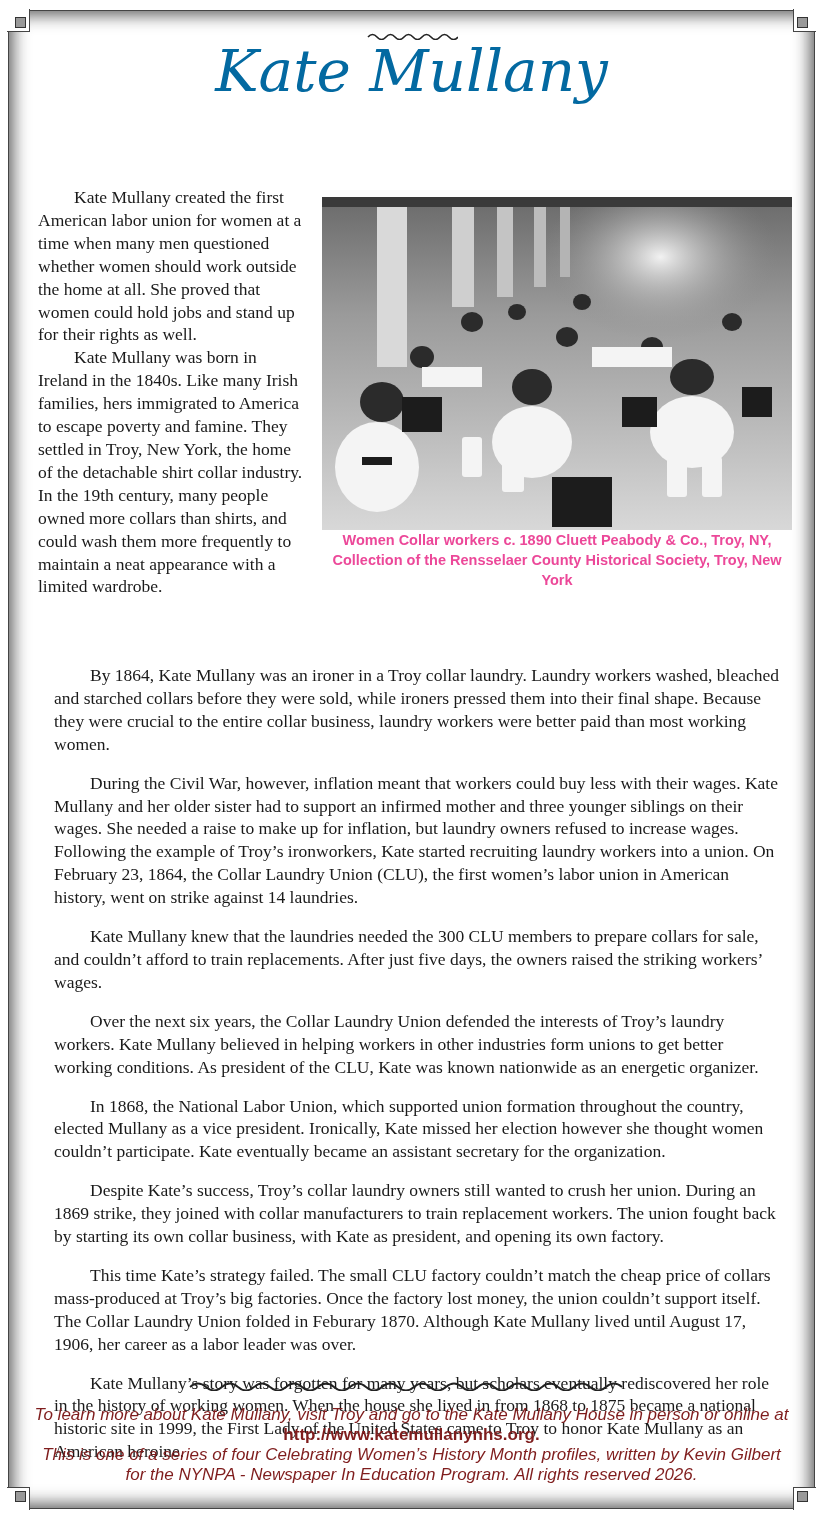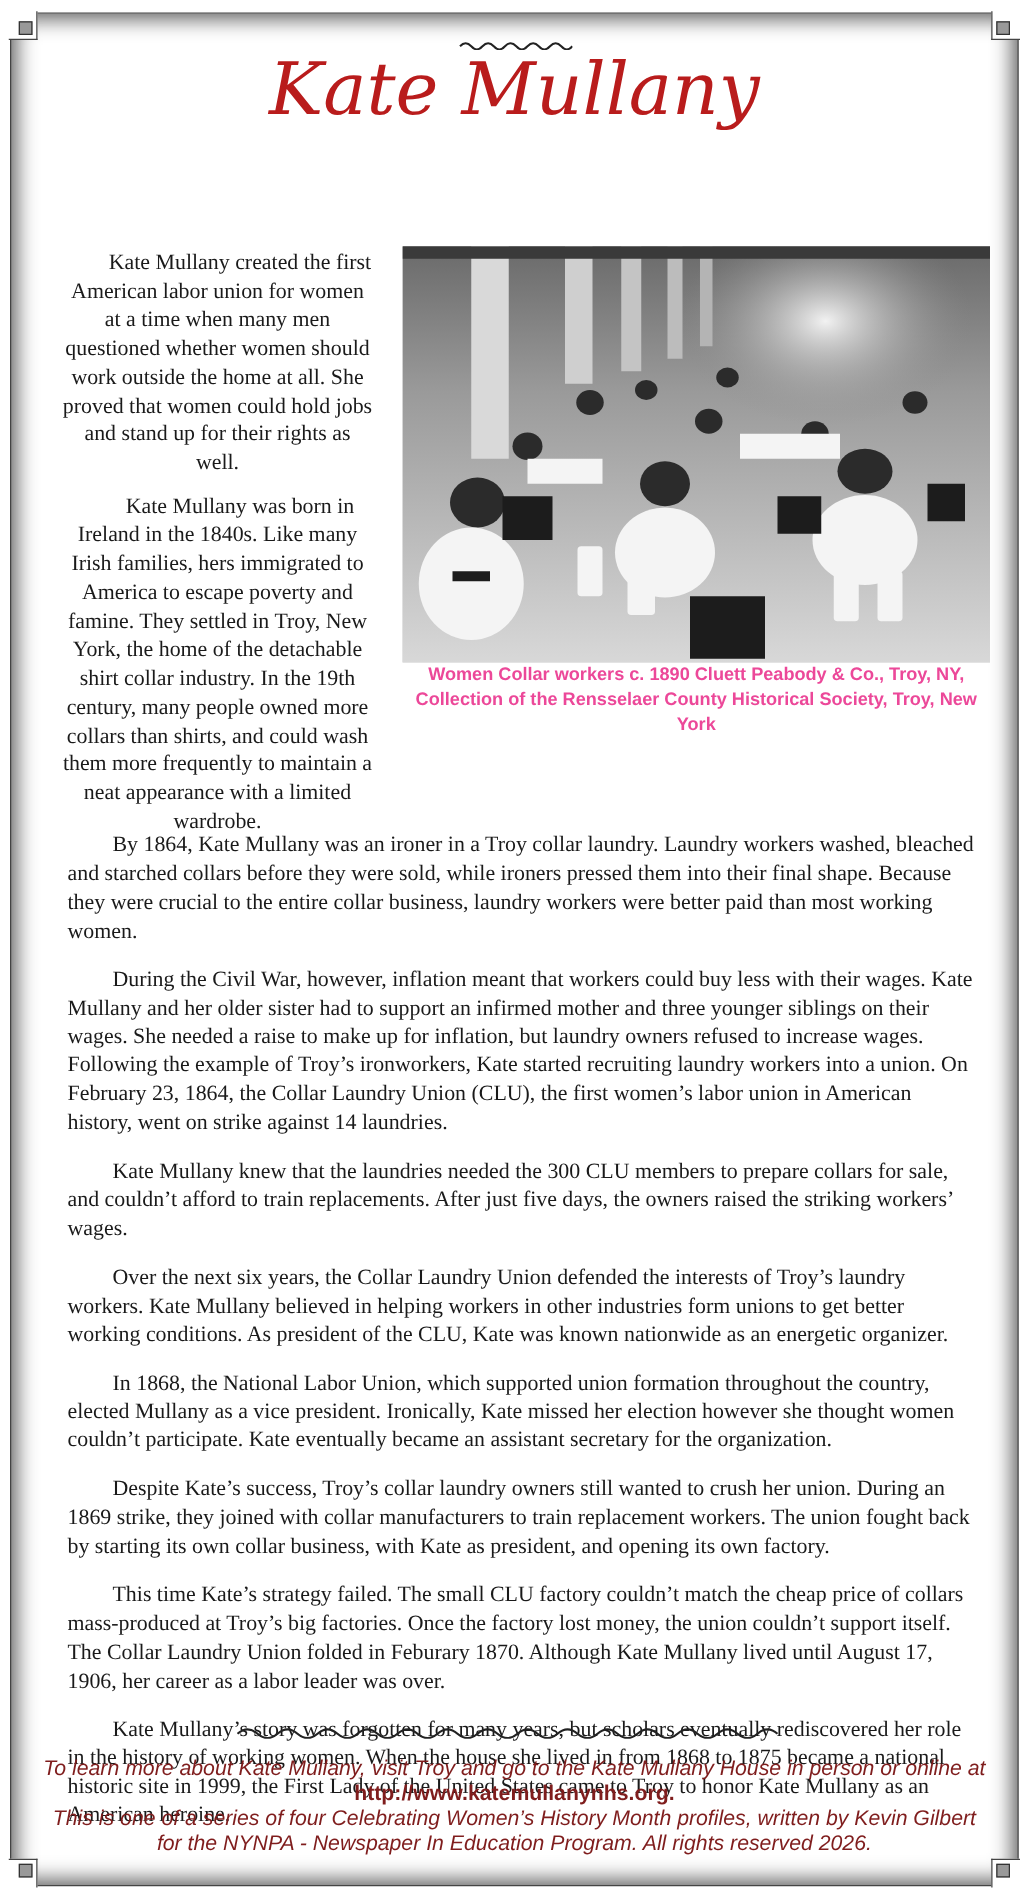--- a/index.html
+++ b/index.html
@@ -18,25 +18,25 @@
     .notch.br { right: -2px; bottom: -2px; border-left: 1.5px solid #444; border-top: 1.5px solid #444; }
     .sq { position: absolute; width: 9px; height: 9px; border: 1.5px solid #333; background: #999; }
     .sq.tl { left: 6px; top: 6px; }
     .sq.tr { right: 6px; top: 6px; }
     .sq.bl { left: 6px; bottom: 6px; }
     .sq.br { right: 6px; bottom: 6px; }
 
     .header { position: absolute; left: 0; top: 38px; width: 823px; text-align: center; }
     .kicker { font-family: "DejaVu Serif", serif; font-style: italic; font-size: 30px; letter-spacing: 0.5px; color: #1a1a1a; line-height: 40px; }
     .squiggle-small { display: block; margin: -6px auto 0 auto; }
-    .name { font-family: "DejaVu Serif", serif; font-style: italic; font-size: 58px; line-height: 62px; margin-top: 0px; color: #b91c1c; }
+    .name { font-family: "DejaVu Serif", serif; font-style: italic; font-size: 58px; line-height: 62px; margin-top: 0px; color: #0369a1; }
     .dates { font-family: "DejaVu Serif", serif; font-style: italic; font-size: 20px; line-height: 26px; color: #222; }
 
     .col-left { position: absolute; left: 38px; top: 186px; width: 272px; font-size: 17.5px; line-height: 22.9px; }
-    .col-left p { margin: 12px; text-indent: 36px; text-align: center; }
+    .col-left p { margin: 0; text-indent: 36px; }
 
     .photo-wrap { position: absolute; left: 322px; top: 197px; width: 470px; height: 333px; }
     .photo { width: 470px; height: 333px; background: #cfcfcf; position: relative; overflow: hidden; }
     .caption { position: absolute; left: 320px; top: 530px; width: 474px; text-align: center; font-family: "Liberation Sans", sans-serif; font-weight: bold; font-size: 14.5px; line-height: 20px; color: #ec4899; }
 
     .col-full { position: absolute; left: 38px; top: 648px; width: 760px; font-size: 17.5px; line-height: 22.9px; }
     .col-full p { margin: 16px; text-indent: 36px; }
 
     .squiggle-big { position: absolute; left: 188px; top: 1381px; }
 

